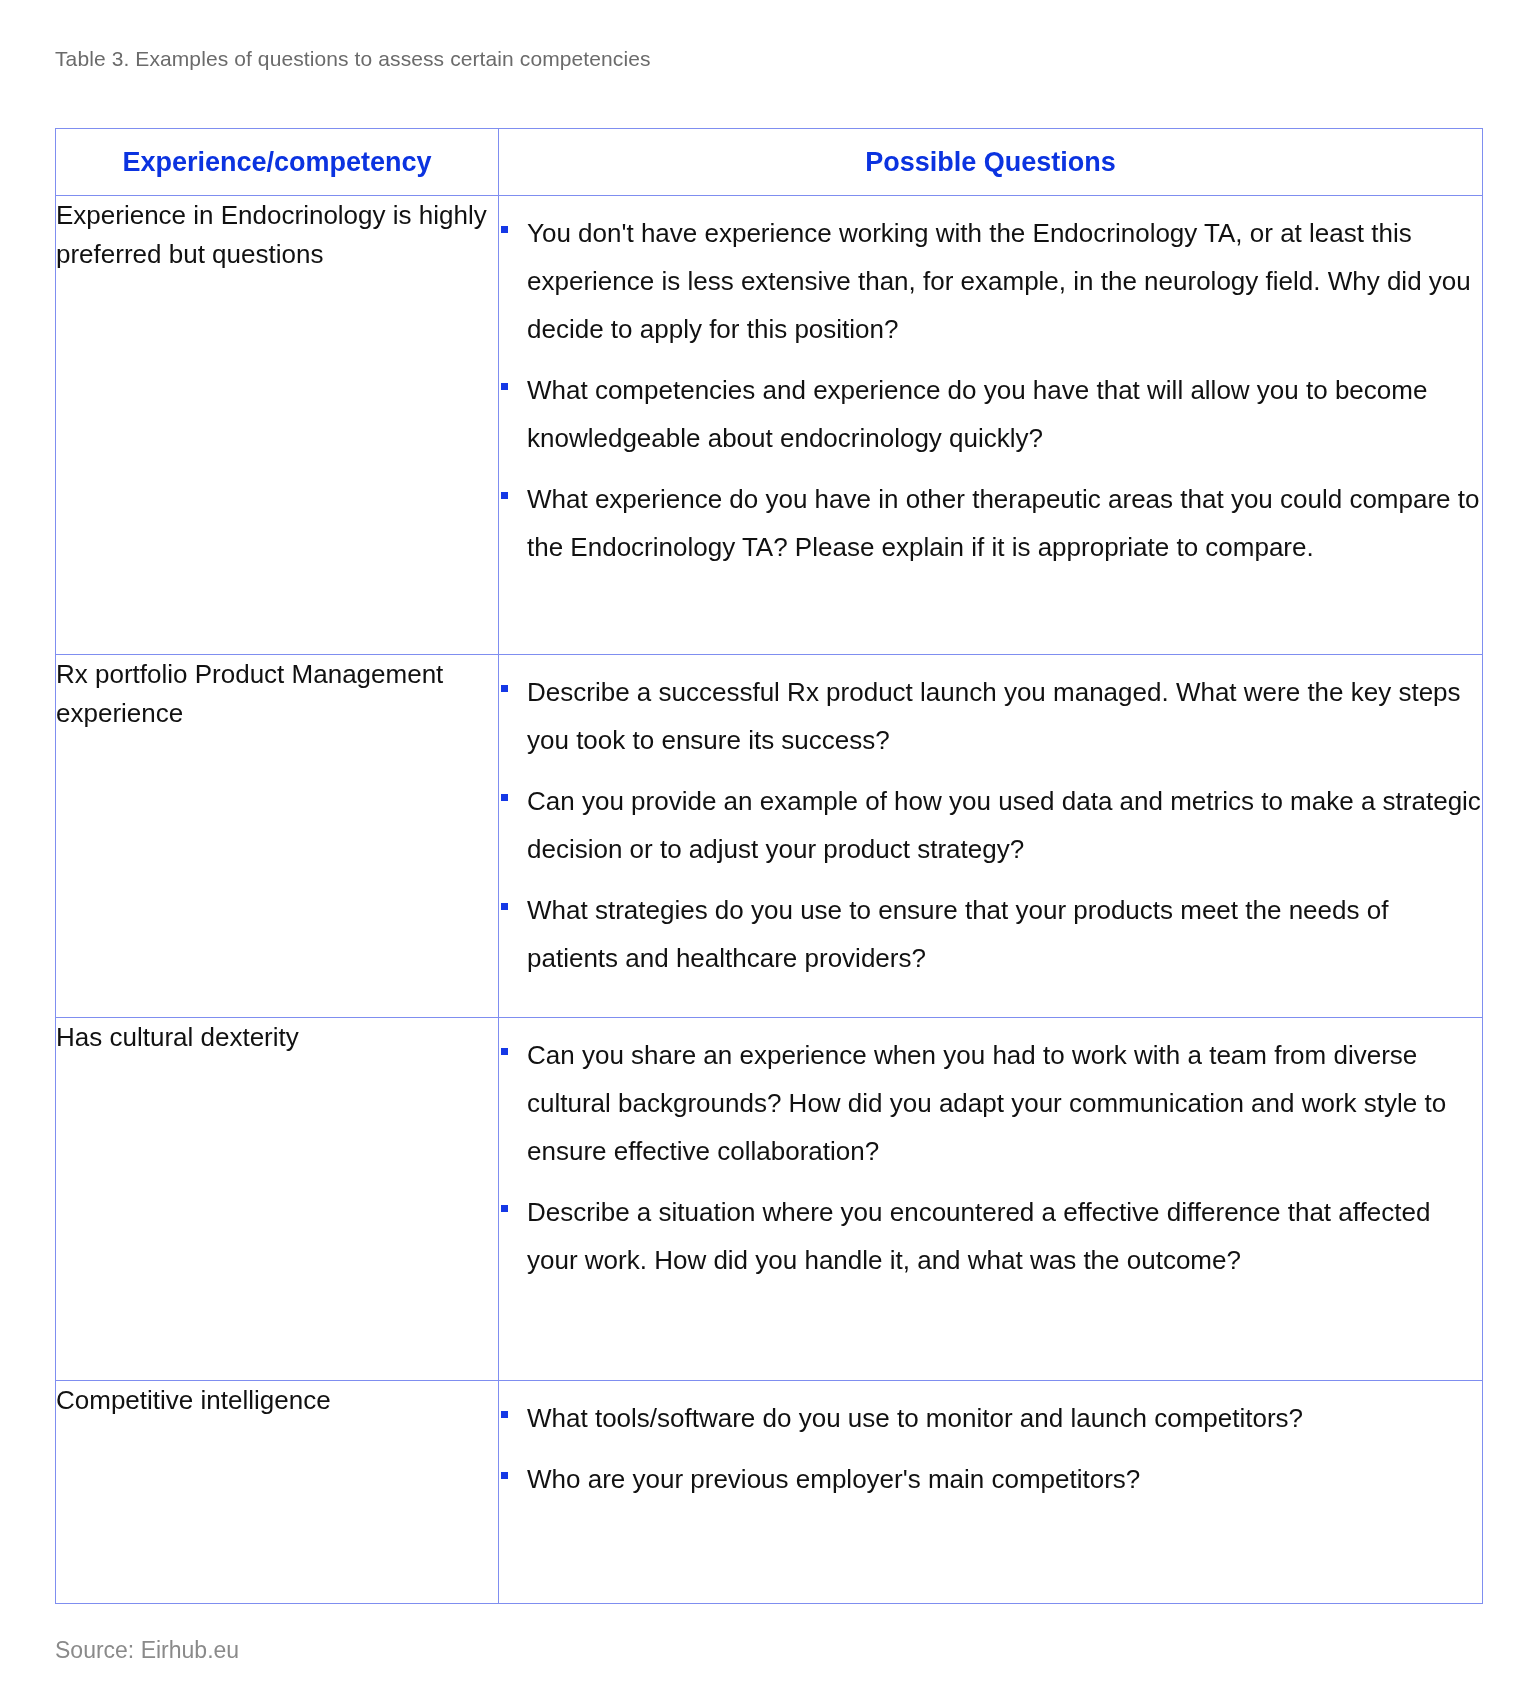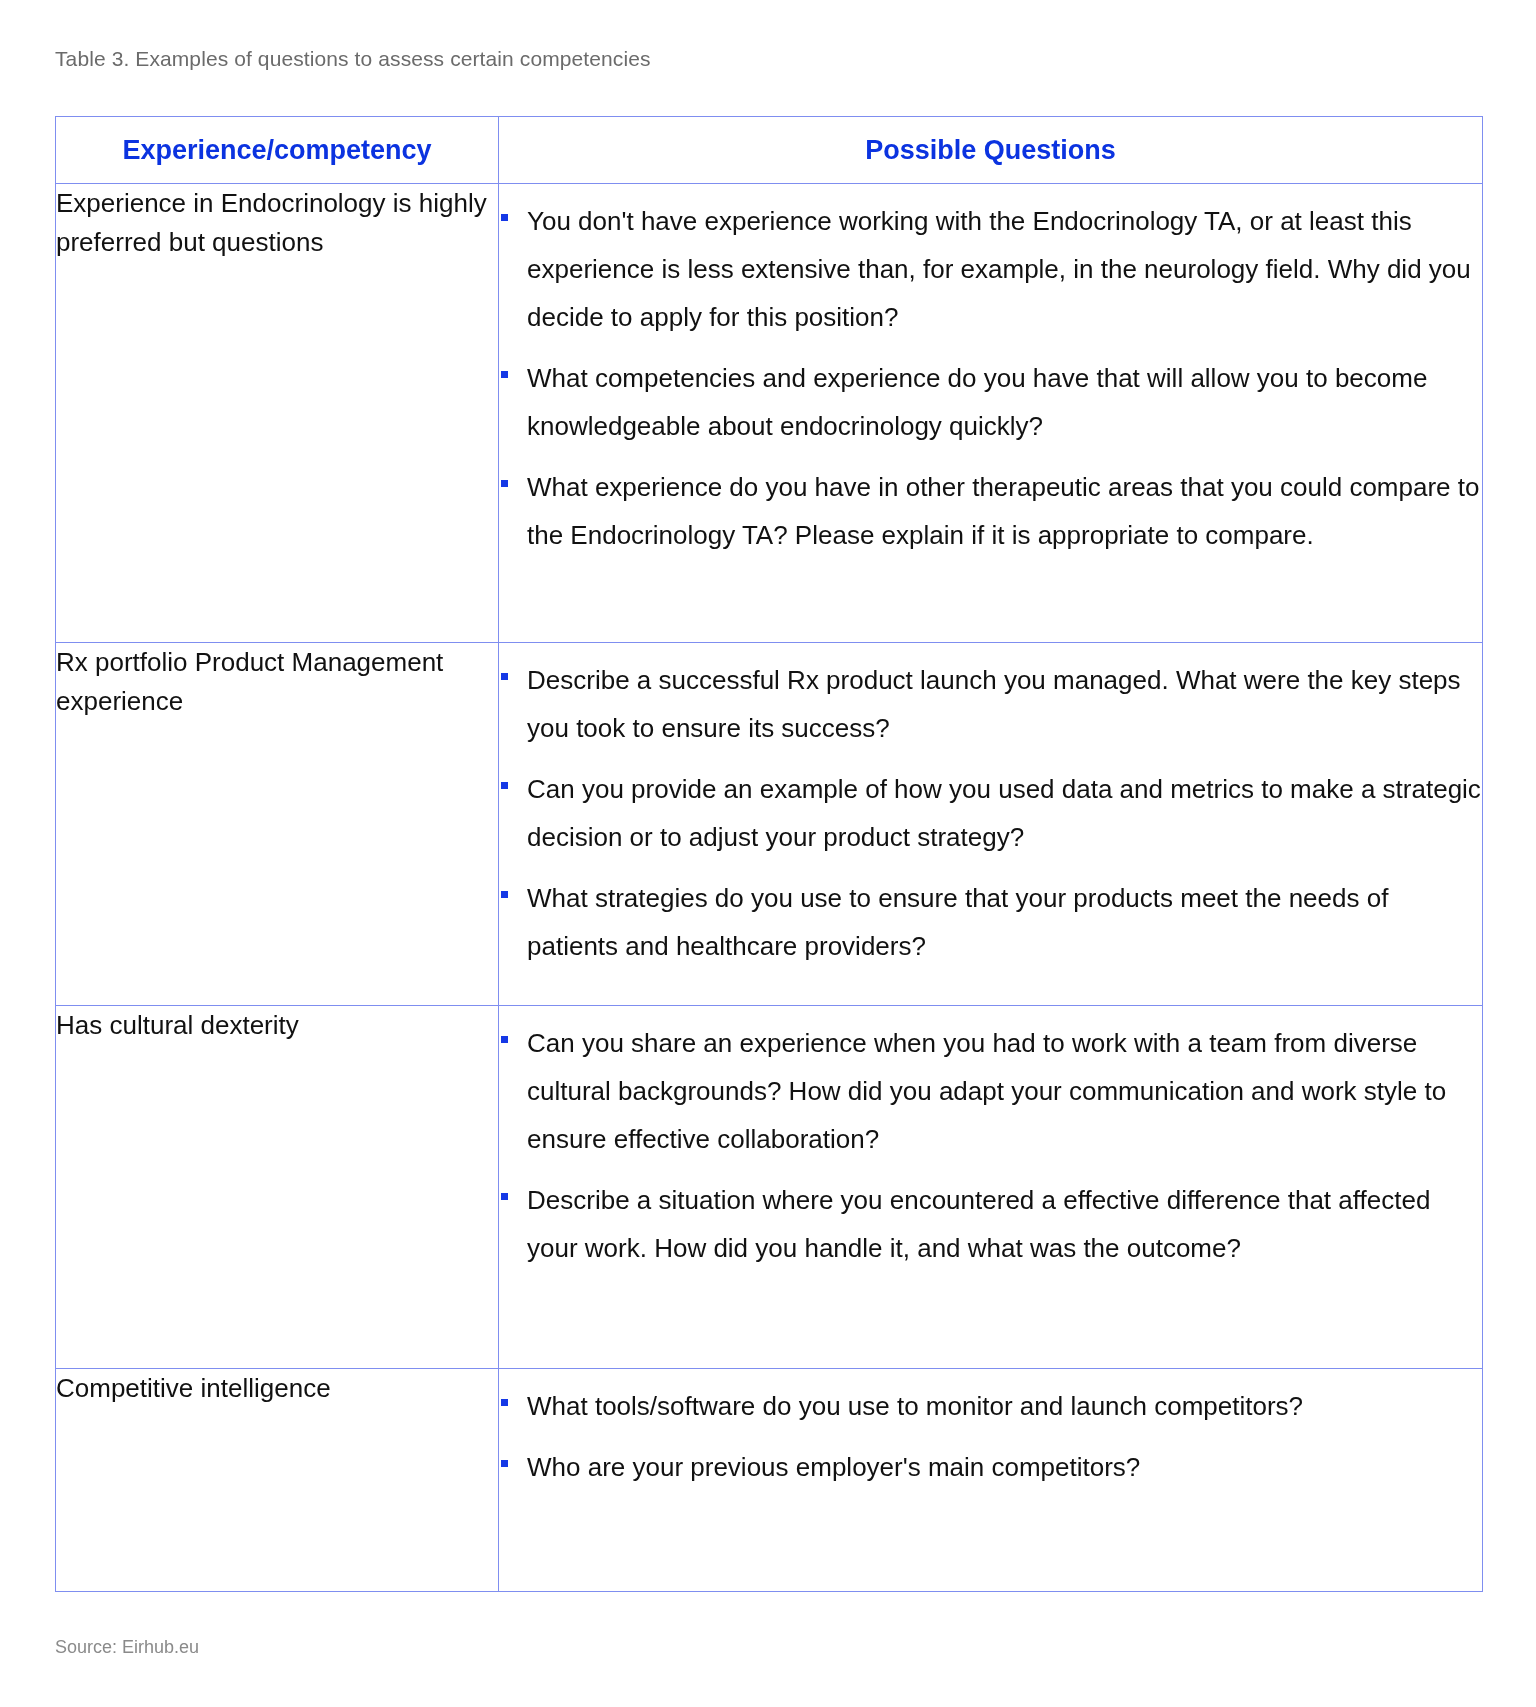--- a/index.html
+++ b/index.html
@@ -6,21 +6,21 @@
   body {
     width: 1536px; height: 1707px; position: relative; overflow: hidden;
     font-family: "Liberation Sans", sans-serif; color: #111111;
   }
   .caption {
     position: absolute; left: 55px; top: 47px;
     font-size: 21px; font-weight: 300; color: #6b6b6b; letter-spacing: 0.1px;
     white-space: nowrap;
   }
   table.qtable {
-    position: absolute; left: 55px; top: 116px;
+    position: absolute; left: 55px; top: 128px;
     width: 1427px; border-collapse: collapse; table-layout: fixed;
   }
   table.qtable th, table.qtable td {
     border: 1.5px solid #7f8ef0; vertical-align: top; padding: 0;
   }
   table.qtable th {
     height: 66px; vertical-align: middle; text-align: center;
     font-size: 27px; font-weight: 700; color: #0b33e0;
   }
   col.c1 { width: 443px; }
@@ -37,21 +37,21 @@
   ul.qlist li .bullet {
     position: absolute; left: 2px; top: 17px; width: 7px; height: 7px;
     background: #1538e6;
   }
   tr.r1 td { height: 458px; }
   tr.r2 td { height: 362px; }
   tr.r3 td { height: 362px; }
   tr.r4 td { height: 222px; }
   .source {
     position: absolute; left: 55px; top: 1637px;
-    font-size: 18px; font-weight: 300; color: #8a8a8a; white-space: nowrap;
+    font-size: 23px; font-weight: 300; color: #8a8a8a; white-space: nowrap;
   }
 </style>
 </head>
 <body>
 
 <div class="caption">Table 3. Examples of questions to assess certain competencies</div>
 
 <table class="qtable">
   <colgroup>
       <col class="c1">

